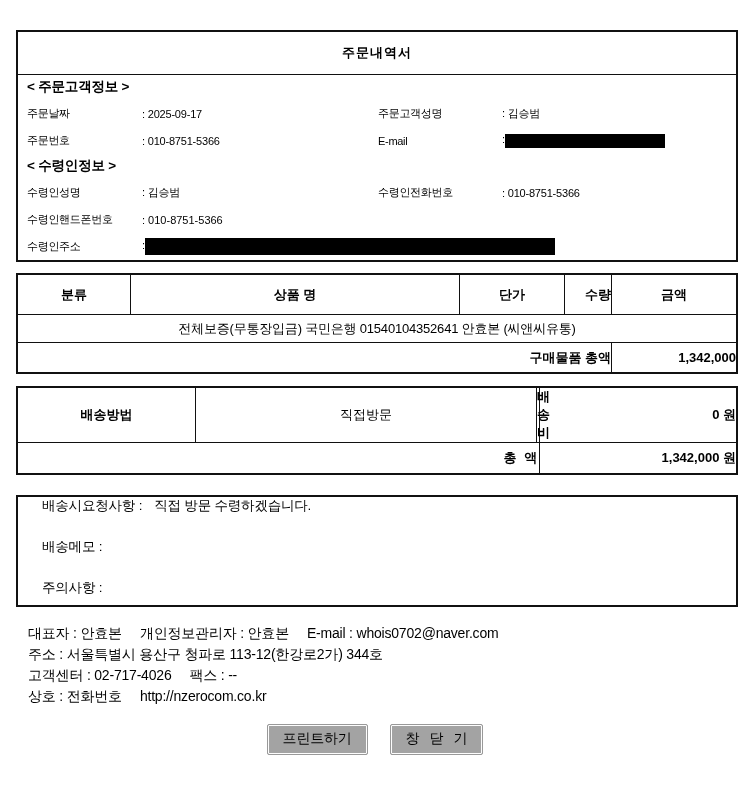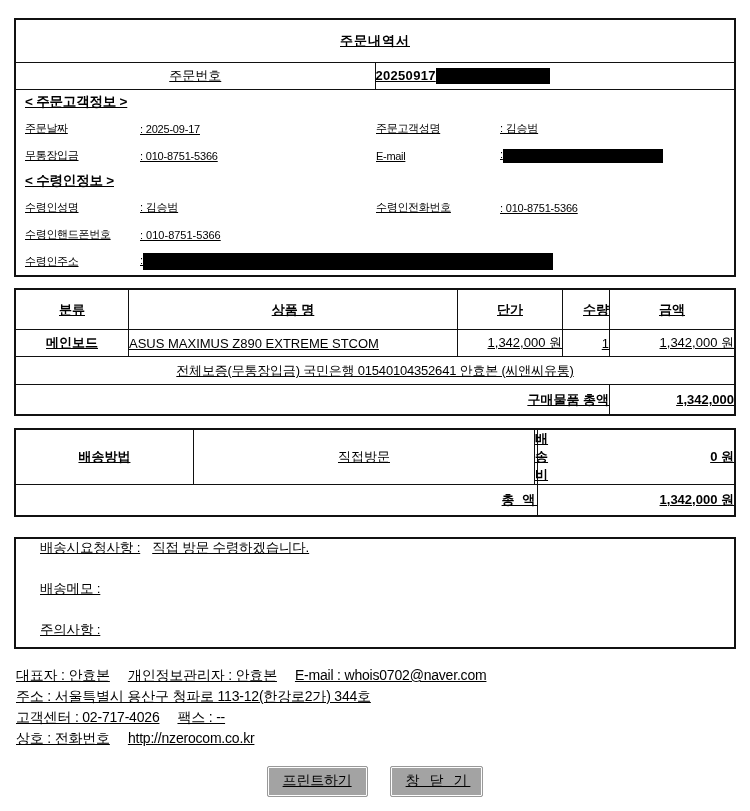--- a/index.html
+++ b/index.html
@@ -12,23 +12,22 @@
     background: #ffffff;
     font-family: "Liberation Sans", "DejaVu Sans", sans-serif;
     color: #000000;
     -webkit-font-smoothing: antialiased;
   }
   .page {
     position: relative;
     width: 750px;
     height: 811px;
     box-sizing: border-box;
-    padding: 4px;
+    padding: 16px;
     overflow: hidden;
-    text-decoration: underline;
   }
 
   
   .sheet {
     width: 722px;
     margin: 0 auto;
     border-collapse: collapse;
     table-layout: fixed;
     border: 2px solid #111;
   }
@@ -213,37 +212,33 @@
 <body>
 
 <div class="page">
 
   <table class="sheet" style="margin-top:14px;">
     <tbody>
       <tr>
         <td class="title-cell" colspan="2">주문내역서</td>
       </tr>
       <tr>
-        <td class="ordno-label">주문번호</td>
-        <td class="ordno-value"><span>20250917</span><span class="redact ordno"></span></td>
-      </tr>
-      <tr>
         <td class="info-cell" colspan="2">
 
           <div class="info-head">&lt; 주문고객정보 &gt;</div>
 
           <div class="info-row">
             <span class="lbl">주문날짜</span>
             <span class="val">: 2025-09-17</span>
             <span class="lbl2">주문고객성명</span>
             <span class="val2">: 김승범</span>
           </div>
 
           <div class="info-row">
-            <span class="lbl">무통장입금</span>
+            <span class="lbl">주문번호</span>
             <span class="val">: 010-8751-5366</span>
             <span class="lbl2">E-mail</span>
             <span class="val2"><span>:</span><span class="redact email"></span></span>
           </div>
 
           <div class="info-head">&lt; 수령인정보 &gt;</div>
 
           <div class="info-row">
             <span class="lbl">수령인성명</span>
             <span class="val">: 김승범</span>
@@ -267,27 +262,20 @@
   </table>
 
   <table class="sheet" style="margin-top:11px;">
     <tbody>
       <tr>
         <td class="prod-th c-cat">분류</td>
         <td class="prod-th">상품 명</td>
         <td class="prod-th c-price" style="text-align:center;padding-right:0">단가</td>
         <td class="prod-th c-qty">수량</td>
         <td class="prod-th c-amt" style="text-align:center;padding-right:0">금액</td>
-      </tr>
-      <tr>
-        <td class="prod-td c-cat cat-val">메인보드</td>
-        <td class="prod-td c-name">ASUS MAXIMUS Z890 EXTREME STCOM</td>
-        <td class="prod-td c-price">1,342,000 원</td>
-        <td class="prod-td c-qty">1</td>
-        <td class="prod-td c-amt">1,342,000 원</td>
       </tr>
       <tr>
         <td class="bank-row" colspan="5">전체보증(무통장입금) 국민은행 01540104352641 안효본  (씨앤씨유통)</td>
       </tr>
       <tr>
         <td class="sum-label" colspan="4">구매물품 총액</td>
         <td class="sum-value c-amt">1,342,000</td>
       </tr>
     </tbody>
   </table>

